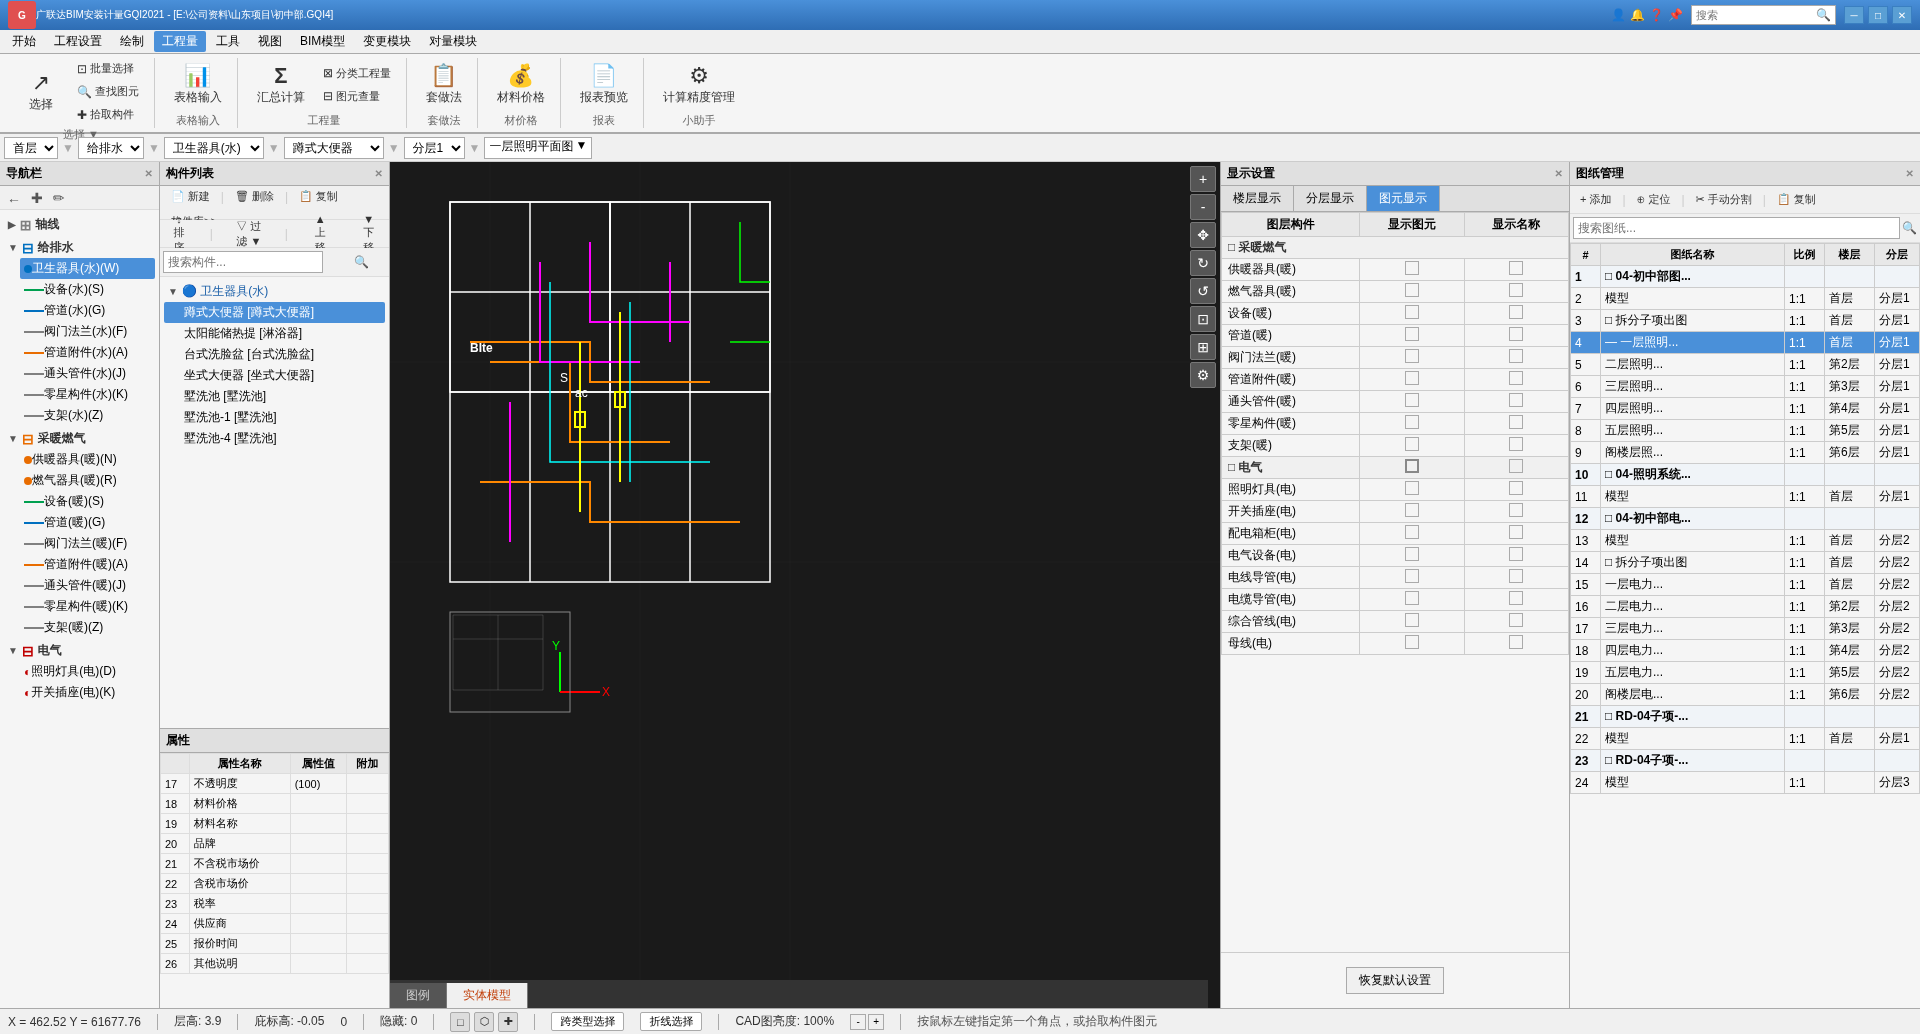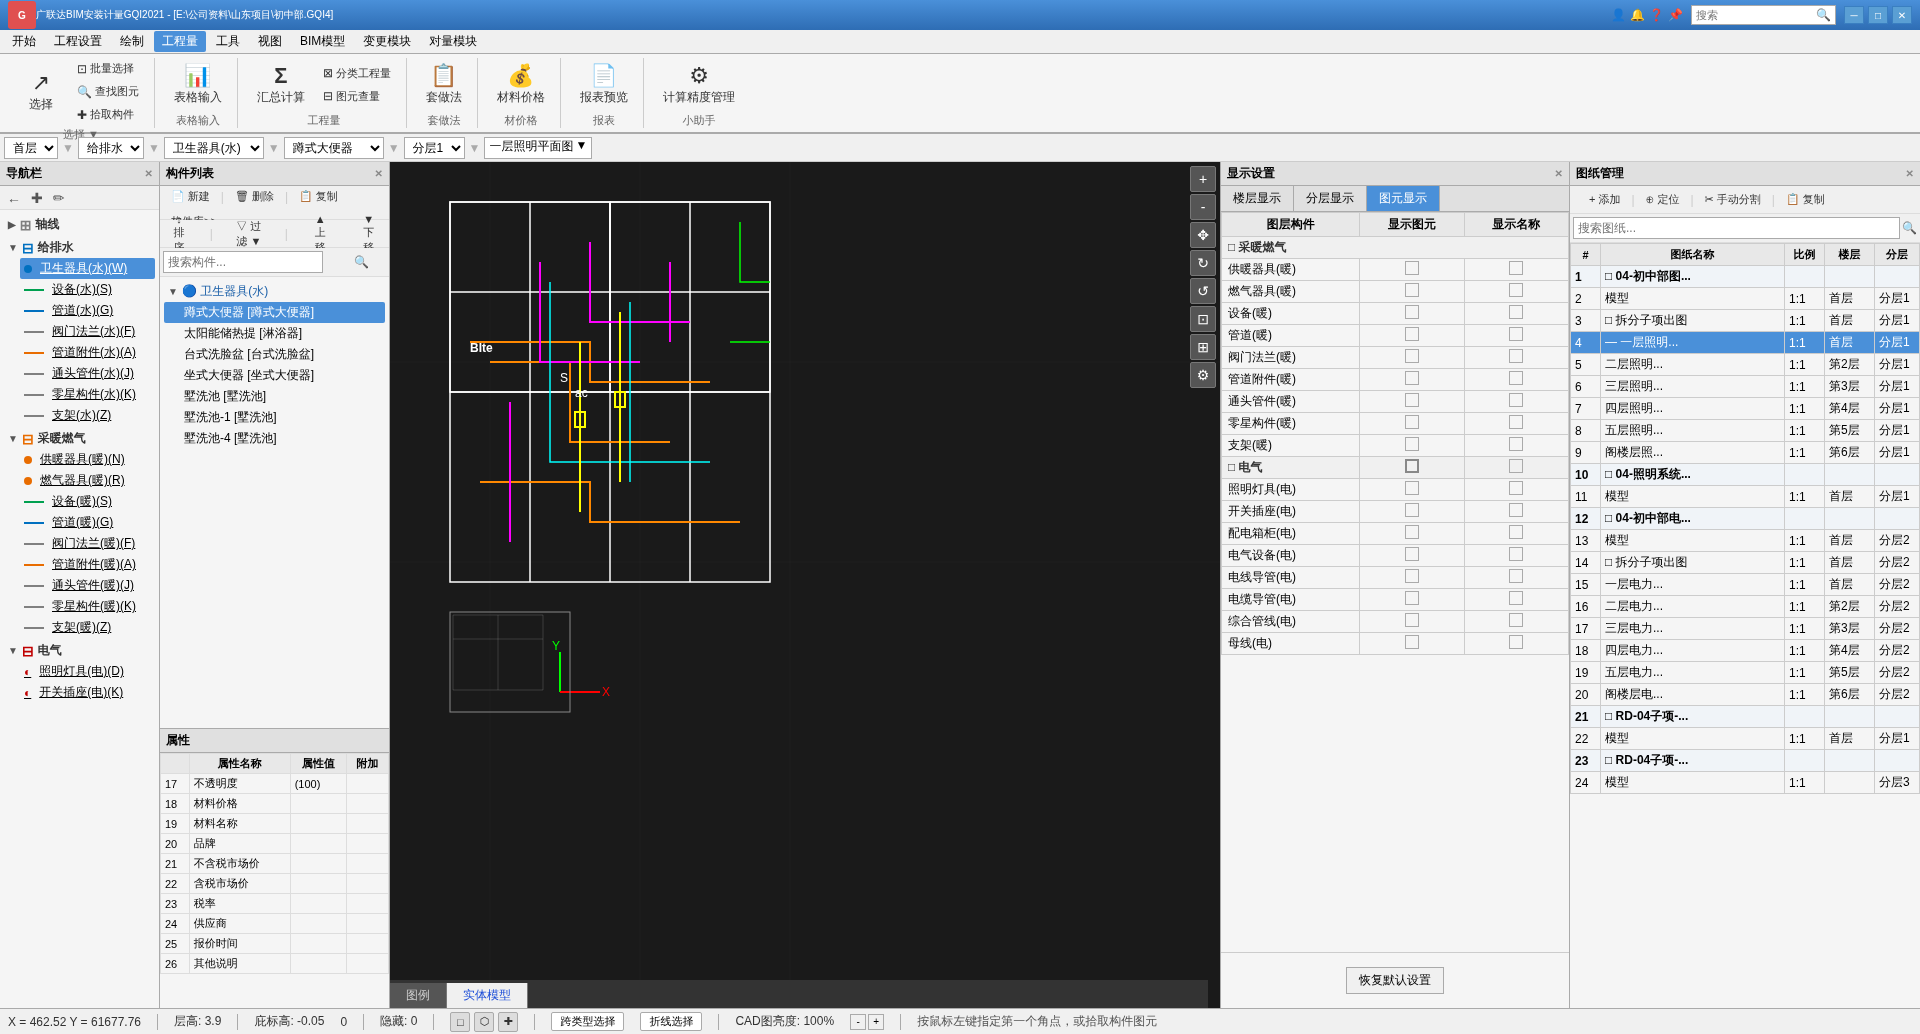--- a/index.html
+++ b/index.html
@@ -153,23 +153,22 @@
       padding: 0 4px;
       gap: 4px;
     }
     .panel-btn { font-size: 14px; cursor: pointer; color: #555; padding: 1px 3px; }
     .nav-tree { flex: 1; overflow-y: auto; padding: 4px; }
     .nav-item {
       padding: 2px 4px;
       cursor: pointer;
       display: flex;
       align-items: center;
-      gap: 8px;
+      gap: 0;
       border-radius: 2px;
-      text-decoration: underline;
     }
     .nav-item.selected { background: #4a90d9; color: white; }
     .nav-group { margin-bottom: 2px; }
     .nav-group-title {
       display: flex;
       align-items: center;
       gap: 4px;
       padding: 2px 4px;
       cursor: pointer;
       font-weight: bold;
@@ -299,21 +298,21 @@
       align-items: flex-end;
     }
     .canvas-tab {
       padding: 4px 16px;
       background: #555;
       color: #ccc;
       cursor: pointer;
       border-right: 1px solid #777;
       font-size: 12px;
     }
-    .canvas-tab.active { background: #f0f0f0; color: #1d4ed8; }
+    .canvas-tab.active { background: #f0f0f0; color: #c2410c; }
     
     
     .display-panel {
       width: 350px;
       background: #f5f5f5;
       border-left: 1px solid #aaa;
       border-right: 1px solid #aaa;
       display: flex;
       flex-direction: column;
     }
@@ -355,21 +354,21 @@
       background: #f5f5f5;
       display: flex;
       flex-direction: column;
     }
     .drawing-toolbar {
       height: 28px;
       background: #f0f0f0;
       border-bottom: 1px solid #ddd;
       display: flex;
       align-items: center;
-      padding: 0 12px;
+      padding: 0 3px;
       gap: 4px;
     }
     .drawing-search {
       flex: 1;
       height: 22px;
       border: 1px solid #aaa;
       padding: 0 4px;
       font-size: 12px;
     }
     .drawing-table { width: 100%; border-collapse: collapse; font-size: 11px; }

